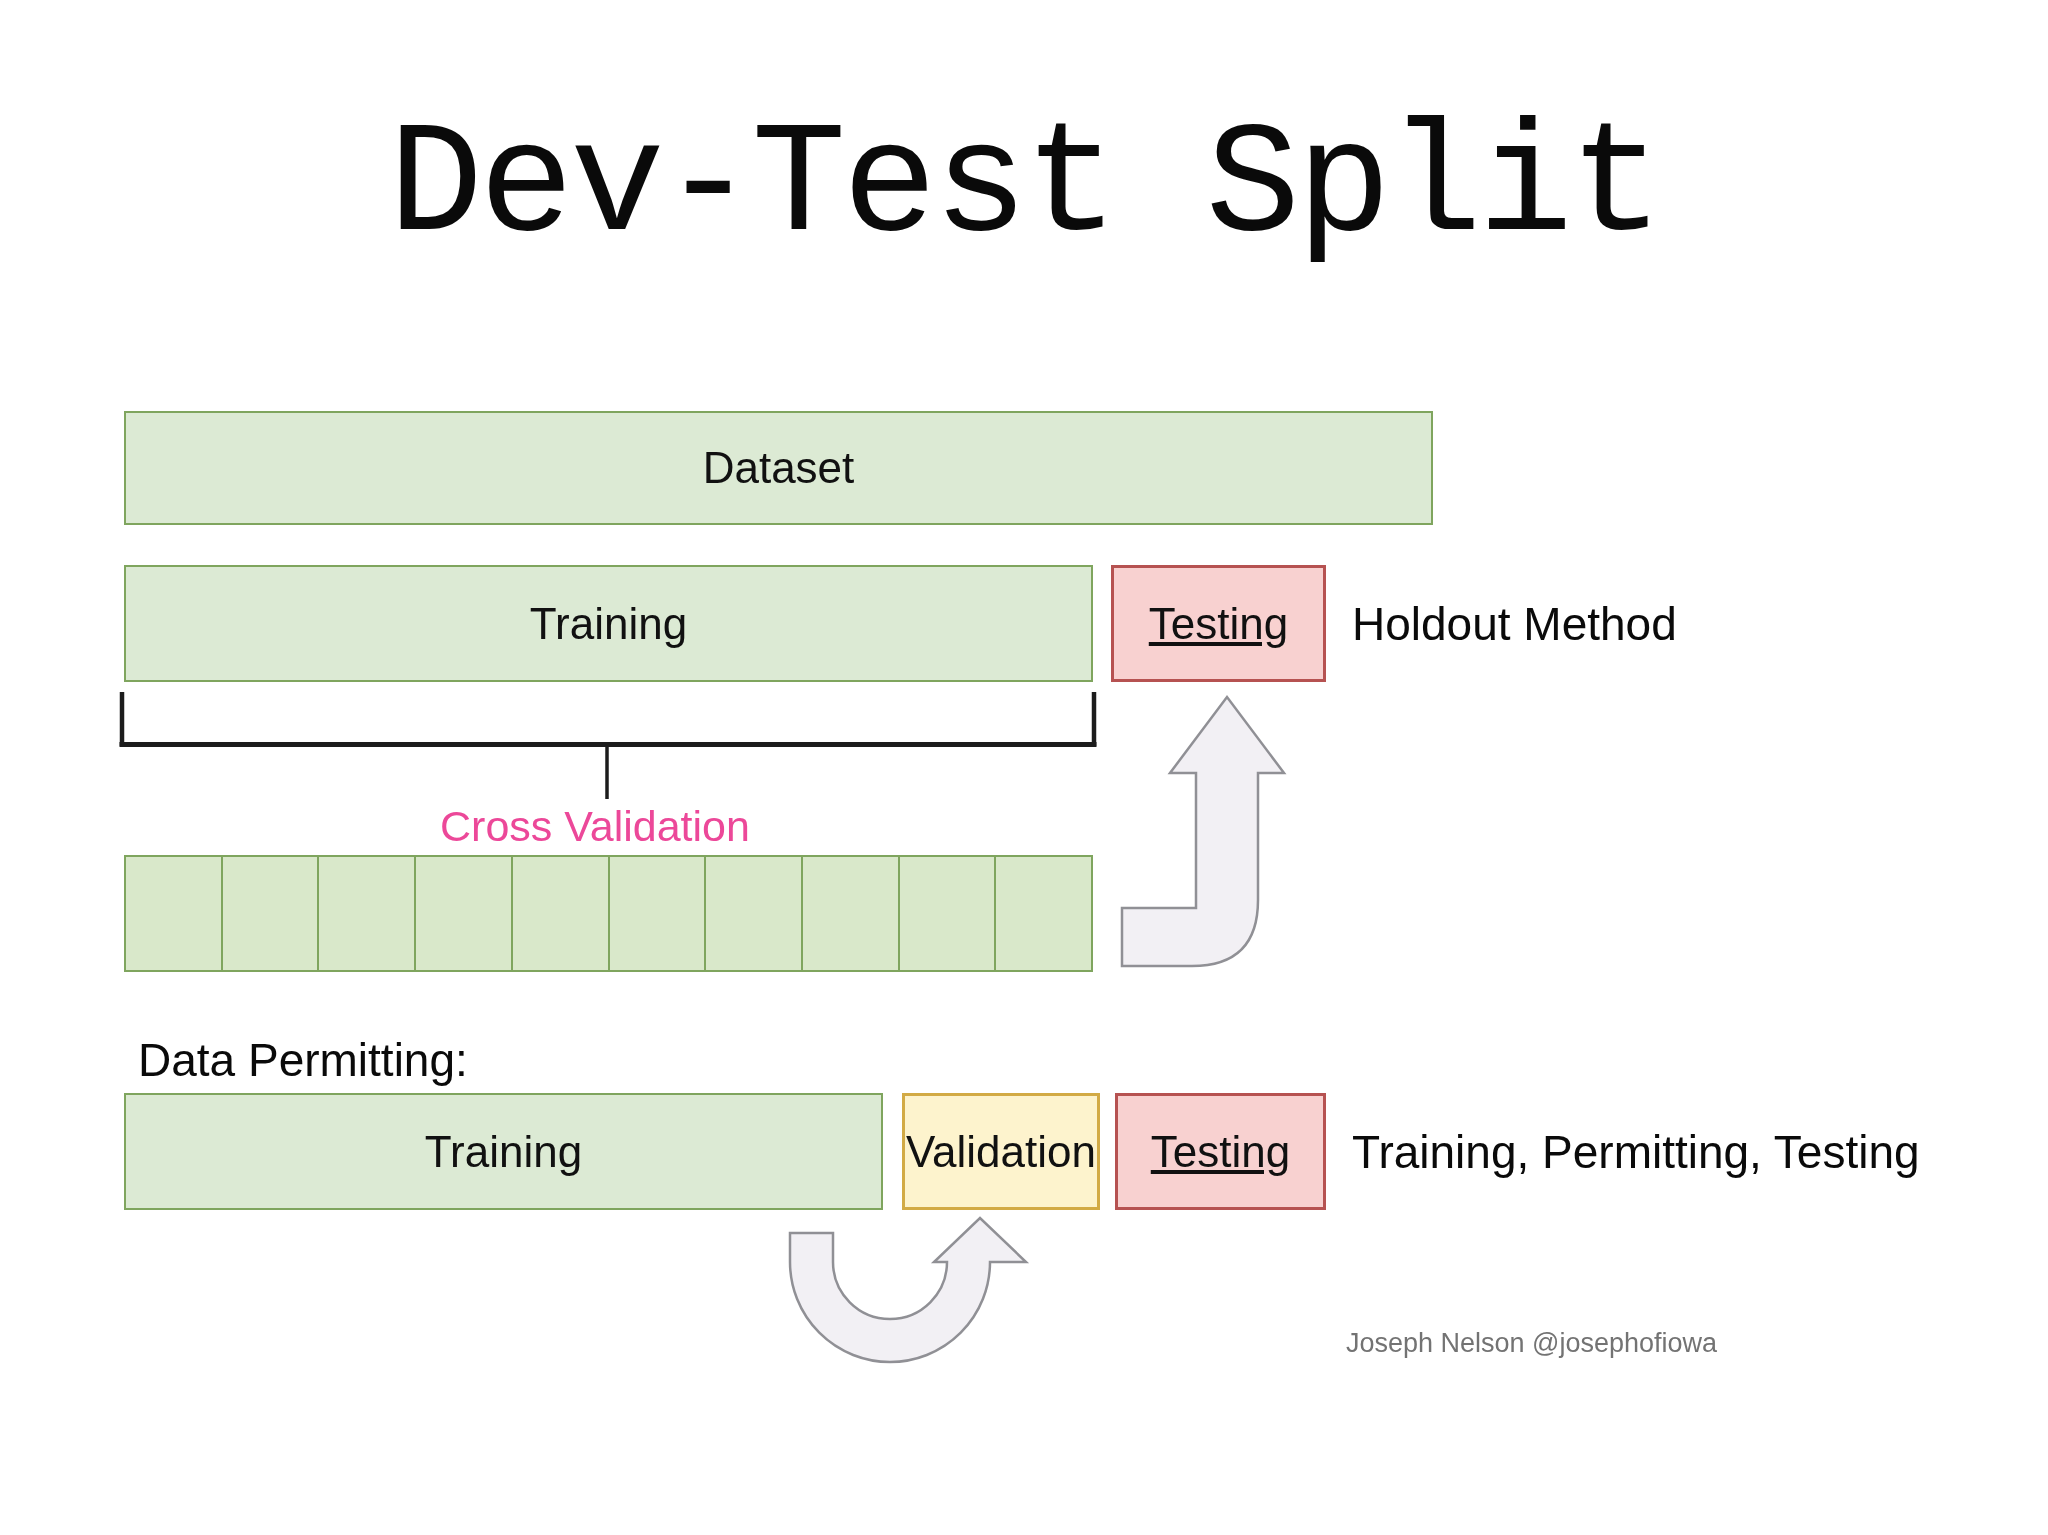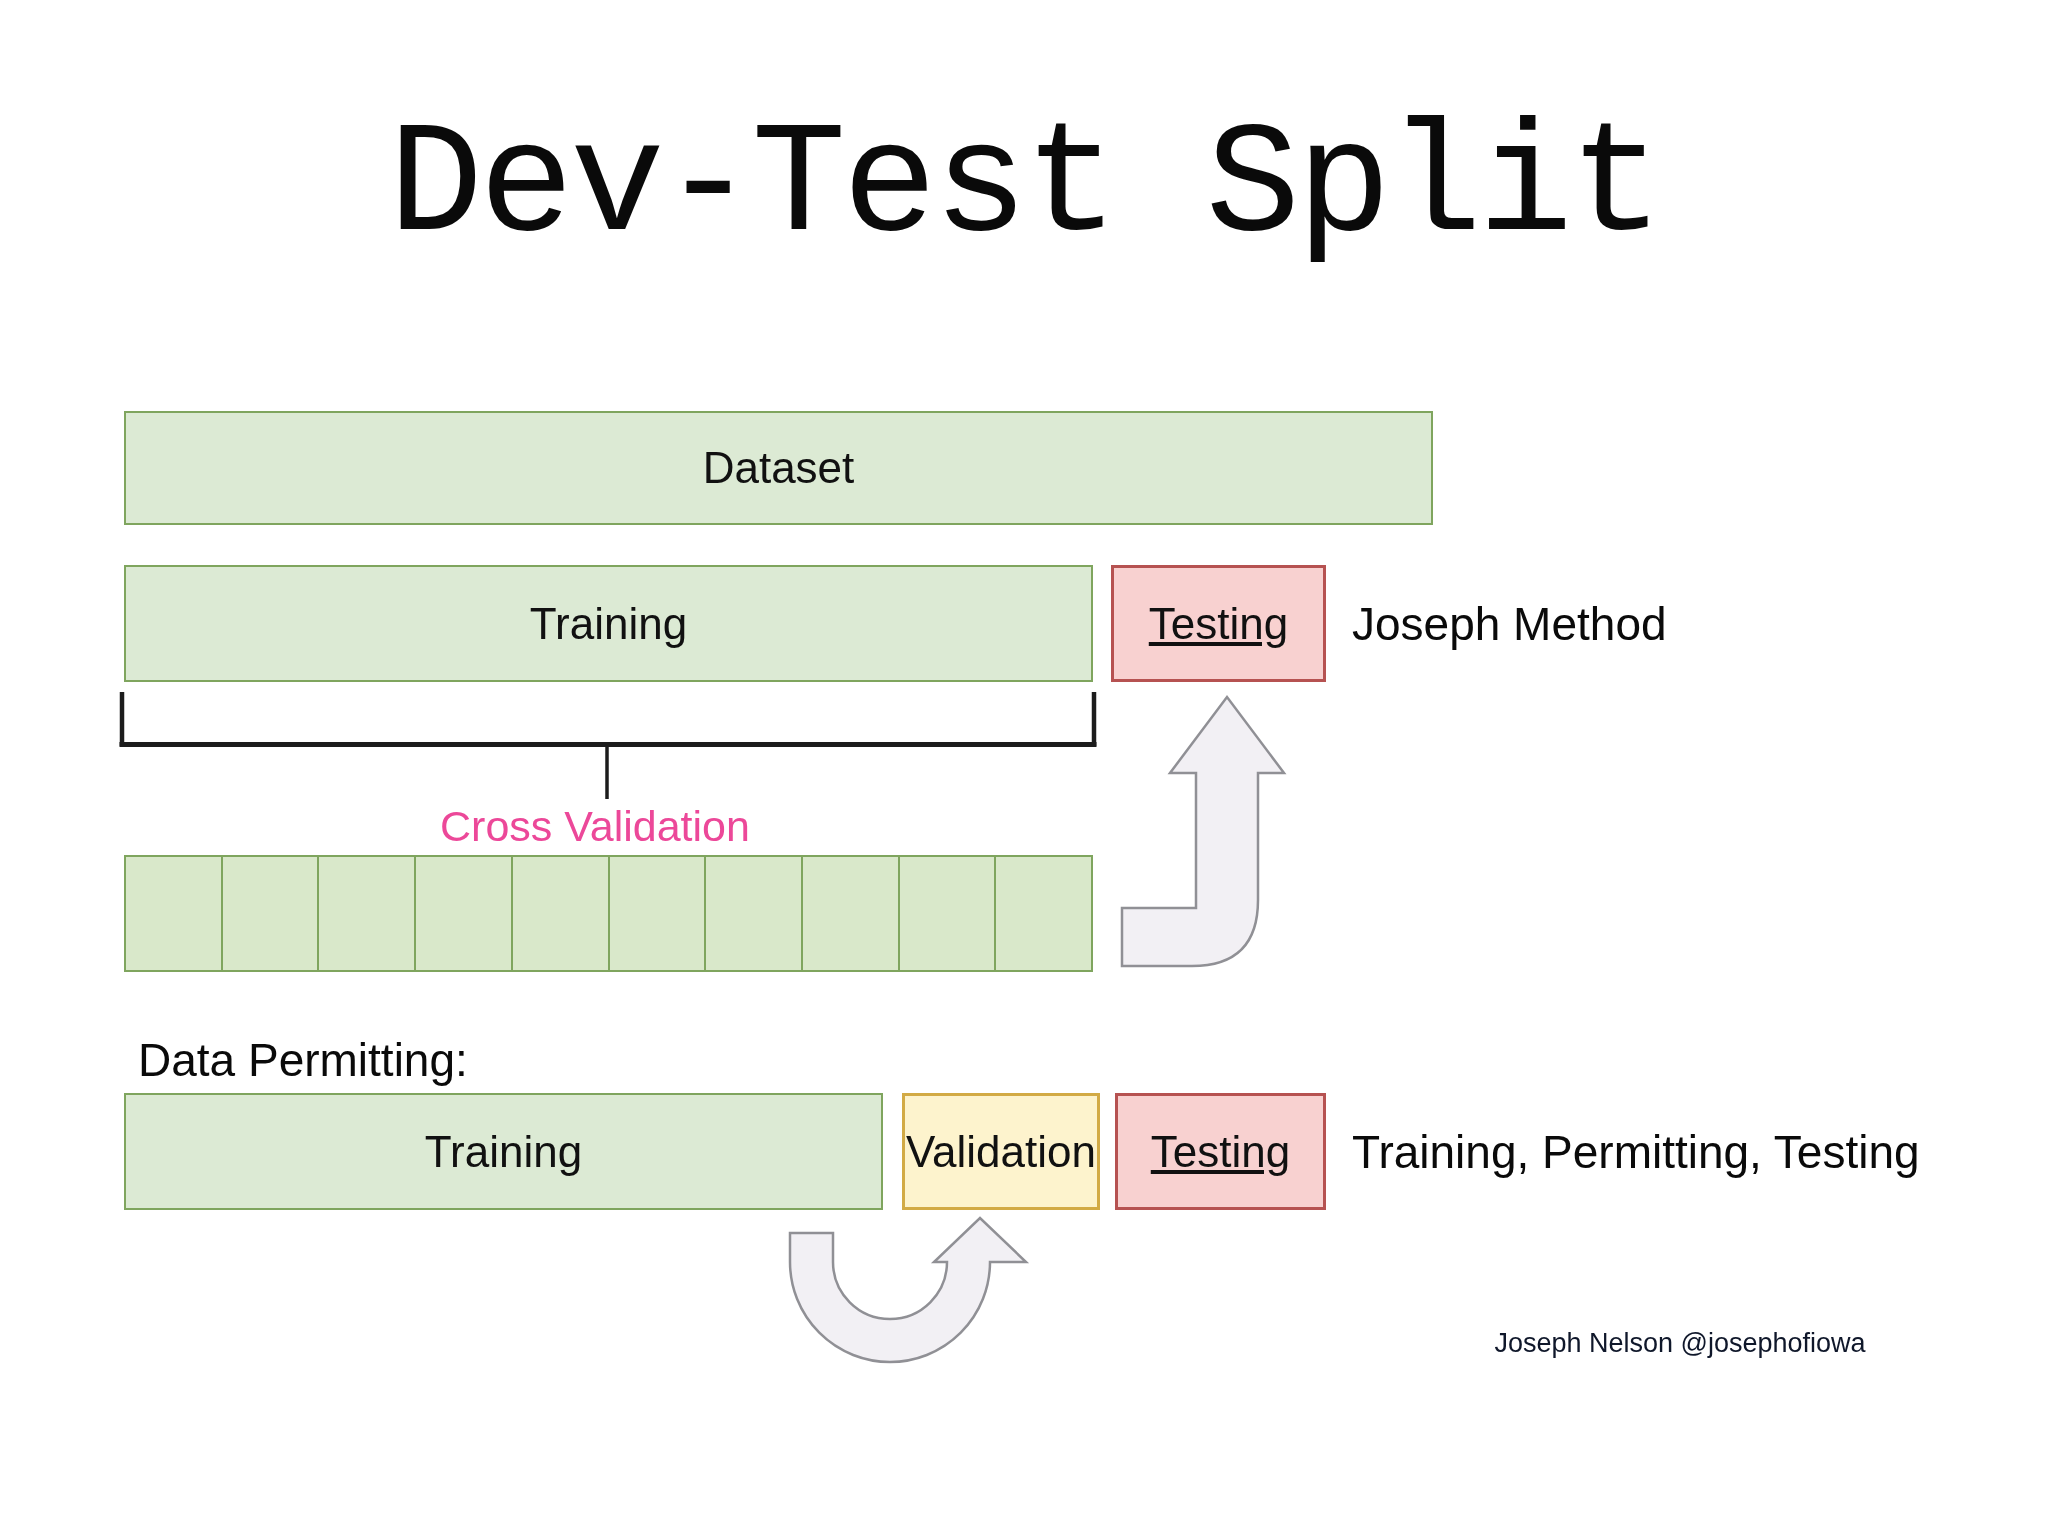--- a/index.html
+++ b/index.html
@@ -31,43 +31,43 @@
     position:absolute;left:138px;top:1033px;font-size:46px;color:#0a0a0a;white-space:nowrap;
   }
   .folds{
     position:absolute;left:124px;top:855px;width:969px;height:117px;
     box-sizing:border-box;border:2.5px solid var(--green-border);
     background:var(--fold-fill);display:flex;
   }
   .fold-cell{flex:1 1 0;box-sizing:border-box;border-left:2px solid var(--green-border);}
   .fold-cell:first-child{border-left:none;}
   .attribution{
-    position:absolute;left:1400px;top:1328px;width:560px;text-align:center;
-    font-size:27px;color:#0f172a;white-space:nowrap;
+    position:absolute;left:1346px;top:1328px;width:560px;text-align:left;
+    font-size:27px;color:#737373;white-space:nowrap;
   }
   .overlay{position:absolute;left:0;top:0;pointer-events:none;}
 </style>
 </head>
 <body>
 
 <div class="stage">
 
   <div class="title">Dev-Test Split</div>
 
   <div class="box green" style="left:124px;top:411px;width:1309px;height:114px;">
     <span>Dataset</span>
   </div>
 
   <div class="box green" style="left:124px;top:565px;width:969px;height:117px;">
     <span>Training</span>
   </div>
   <div class="box pink" style="left:1111px;top:565px;width:215px;height:117px;">
     <span>Testing</span>
   </div>
-  <div class="side-label" style="left:1352px;top:565px;height:117px;">Joseph Method</div>
+  <div class="side-label" style="left:1352px;top:565px;height:117px;">Holdout Method</div>
 
   <div class="cv-label">Cross Validation</div>
 
   <div class="folds">
       <div class="fold-cell"></div>
       <div class="fold-cell"></div>
       <div class="fold-cell"></div>
       <div class="fold-cell"></div>
       <div class="fold-cell"></div>
       <div class="fold-cell"></div>

